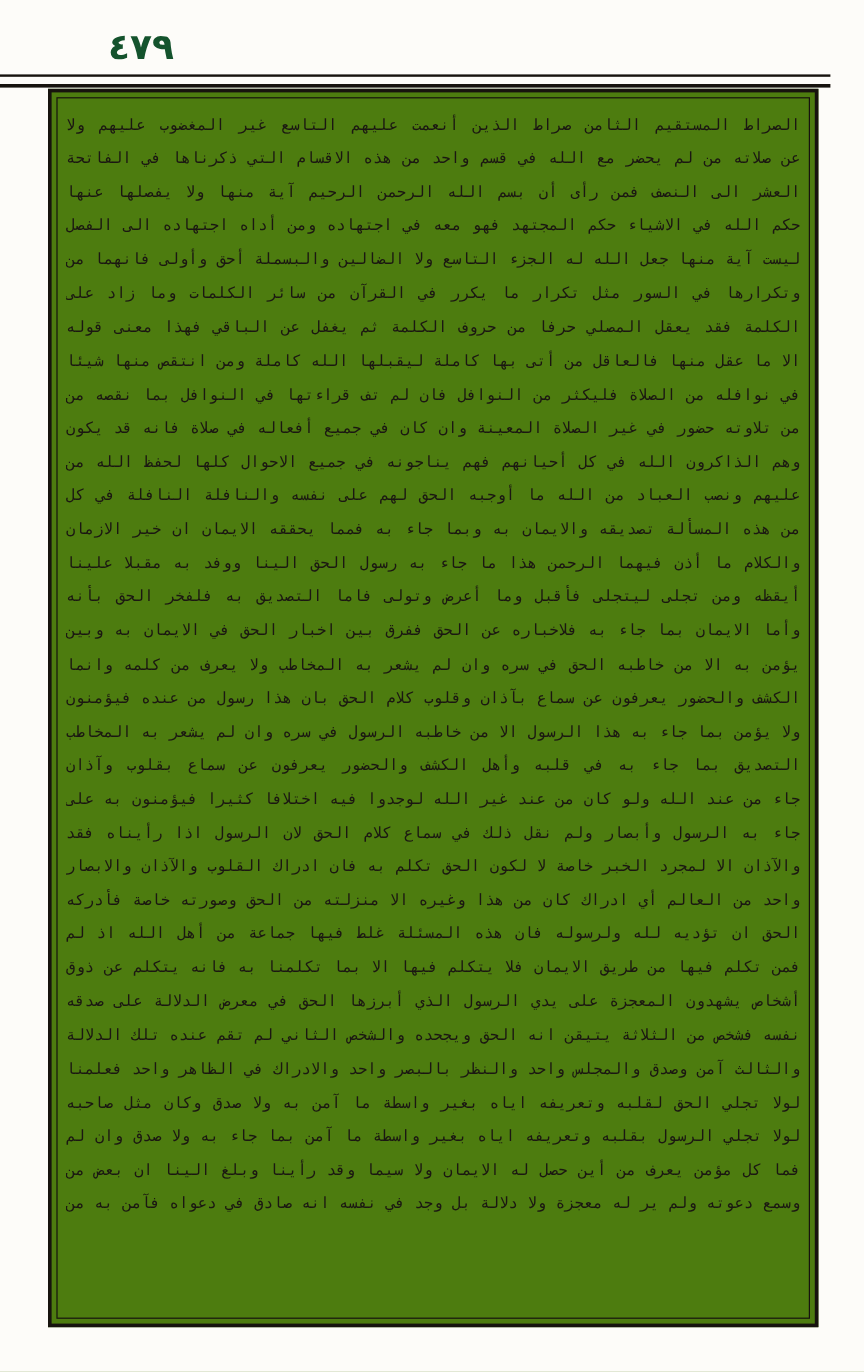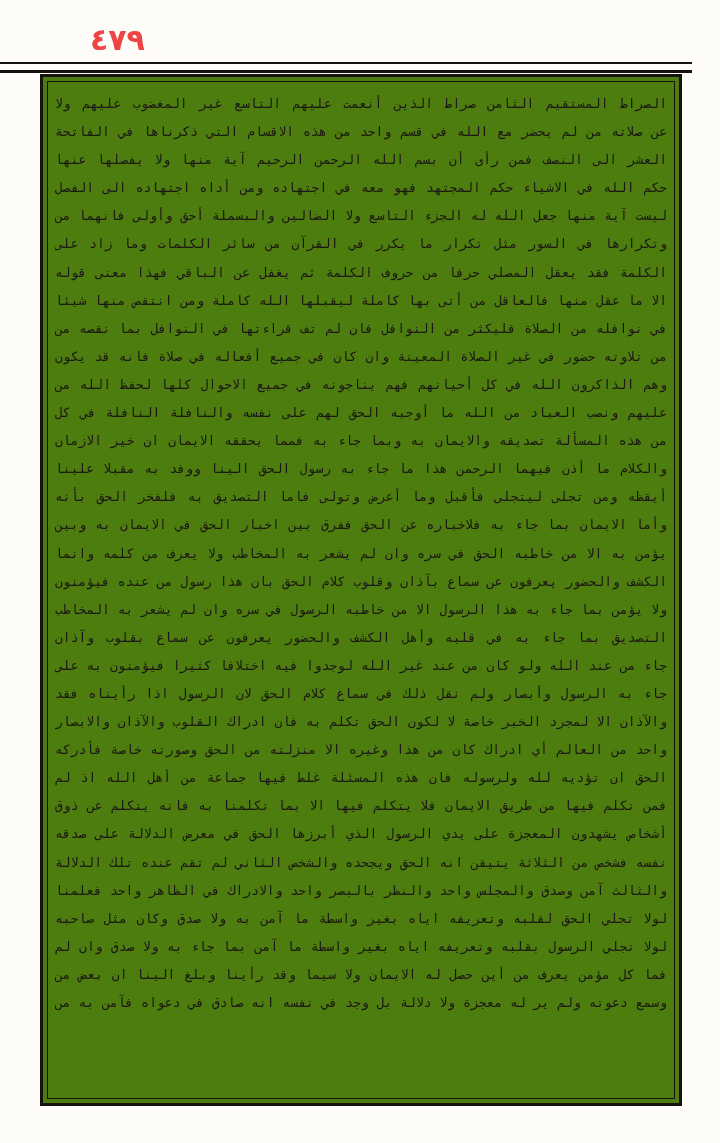--- a/index.html
+++ b/index.html
@@ -13,21 +13,21 @@
     position: relative;
     width: 720px; height: 1143px;
     background: #fdfcf9;
   }
   
   .folio {
     position: absolute;
     left: 90px; top: 22px;
     font-size: 30px;
     font-weight: bold;
-    color: #ef4444;
+    color: #14532d;
     letter-spacing: 1px;
   }
   
   .header-rule {
     position: absolute;
     left: 0; top: 62px;
     width: 692px; height: 6px;
     border-top: 2px solid #17130e;
     border-bottom: 3px solid #17130e;
   }

